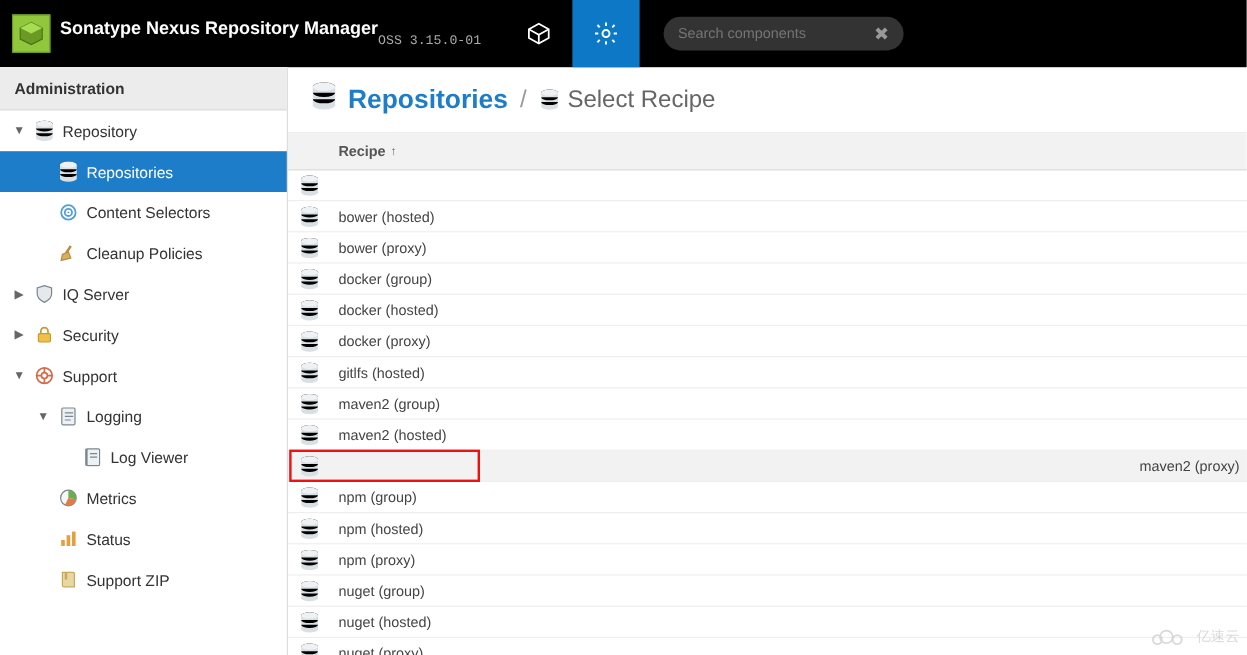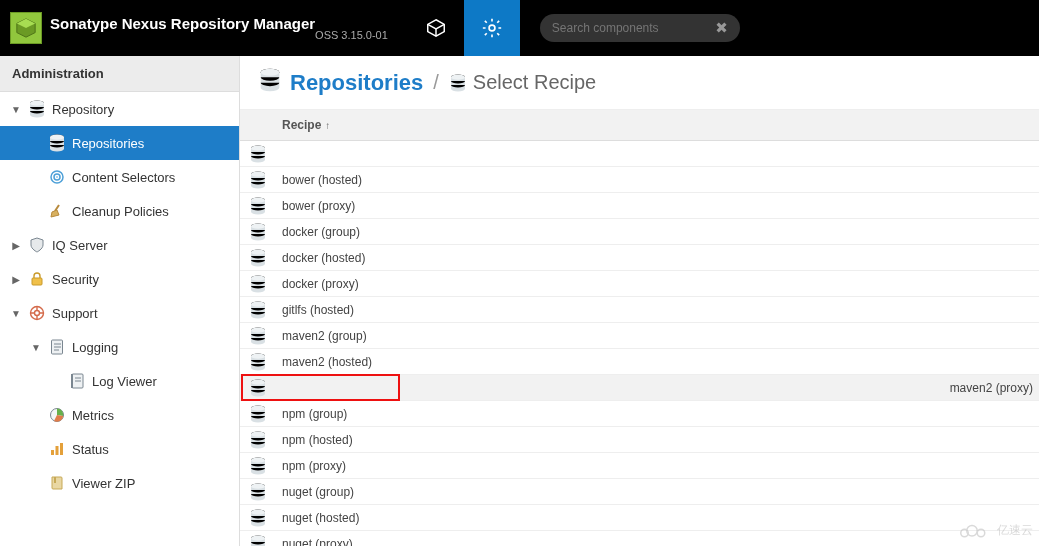--- a/index.html
+++ b/index.html
@@ -4,21 +4,21 @@
 <style>
   * { box-sizing: border-box; margin: 0; padding: 0; }
   body { font-family: Arial, Helvetica, sans-serif; font-size: 13px; color: #333; background: #fff; width: 1039px; height: 546px; overflow: hidden; }
 
   
   .header { background: #000; color: #fff; height: 56px; display: flex; align-items: center; }
   .logo { width: 32px; height: 32px; margin: 0 8px 0 10px; background: #91c73d; border: 1px solid #6b9a24; display: flex; align-items: center; justify-content: center; }
   .logo svg { width: 22px; height: 22px; }
   .brand { display: flex; flex-direction: row; justify-content: center; }
   .brand .title { font-weight: bold; font-size: 15px; color: #fff; }
-  .brand .subtitle { font-size: 11px; color: #aaa; margin-top: 14px; }
+  .brand .subtitle { font-size: 11px; color: #aaa; margin-top: 14px; font-family: Liberation Mono, monospace; }
   .header-icons { display: flex; align-items: center; height: 100%; margin-left: 20px; }
   .hicon { width: 56px; height: 56px; display: flex; align-items: center; justify-content: center; color: #fff; }
   .hicon.active { background: #0d79c6; }
   .search-wrap { margin-left: 20px; background: #333; border-radius: 15px; height: 28px; display: flex; align-items: center; padding: 0 12px; width: 200px; }
   .search-wrap input { background: transparent; border: none; color: #bbb; outline: none; flex: 1; font-size: 12px; }
   .search-wrap .clear { color: #999; font-size: 15px; cursor: pointer; }
 
   
   .columns { display: flex; height: calc(100% - 56px); }
 
@@ -232,21 +232,21 @@
           <span>Status</span>
         </li>
         <li class="depth-2">
           <span class="caret"></span>
           <span class="ticon">
             <svg width="14" height="16" viewBox="0 0 14 16">
               <path d="M2 2 h9 a1 1 0 0 1 1 1 v11 a0 0 0 0 1 0 0 h-9 a1 1 0 0 1 -1 -1 V2 Z" fill="#e9d7a3" stroke="#c7a957"></path>
               <rect x="4" y="2" width="2" height="6" fill="#c7a957"></rect>
             </svg>
           </span>
-          <span>Viewer ZIP</span>
+          <span>Support ZIP</span>
         </li>
       </ul>
   </div>
 
   <div class="main">
     <div class="breadcrumb">
       <span class="bicon">
         <svg class="db-svg db-large" viewBox="0 0 18 18">
             <use href="#db"></use>
           </svg>

